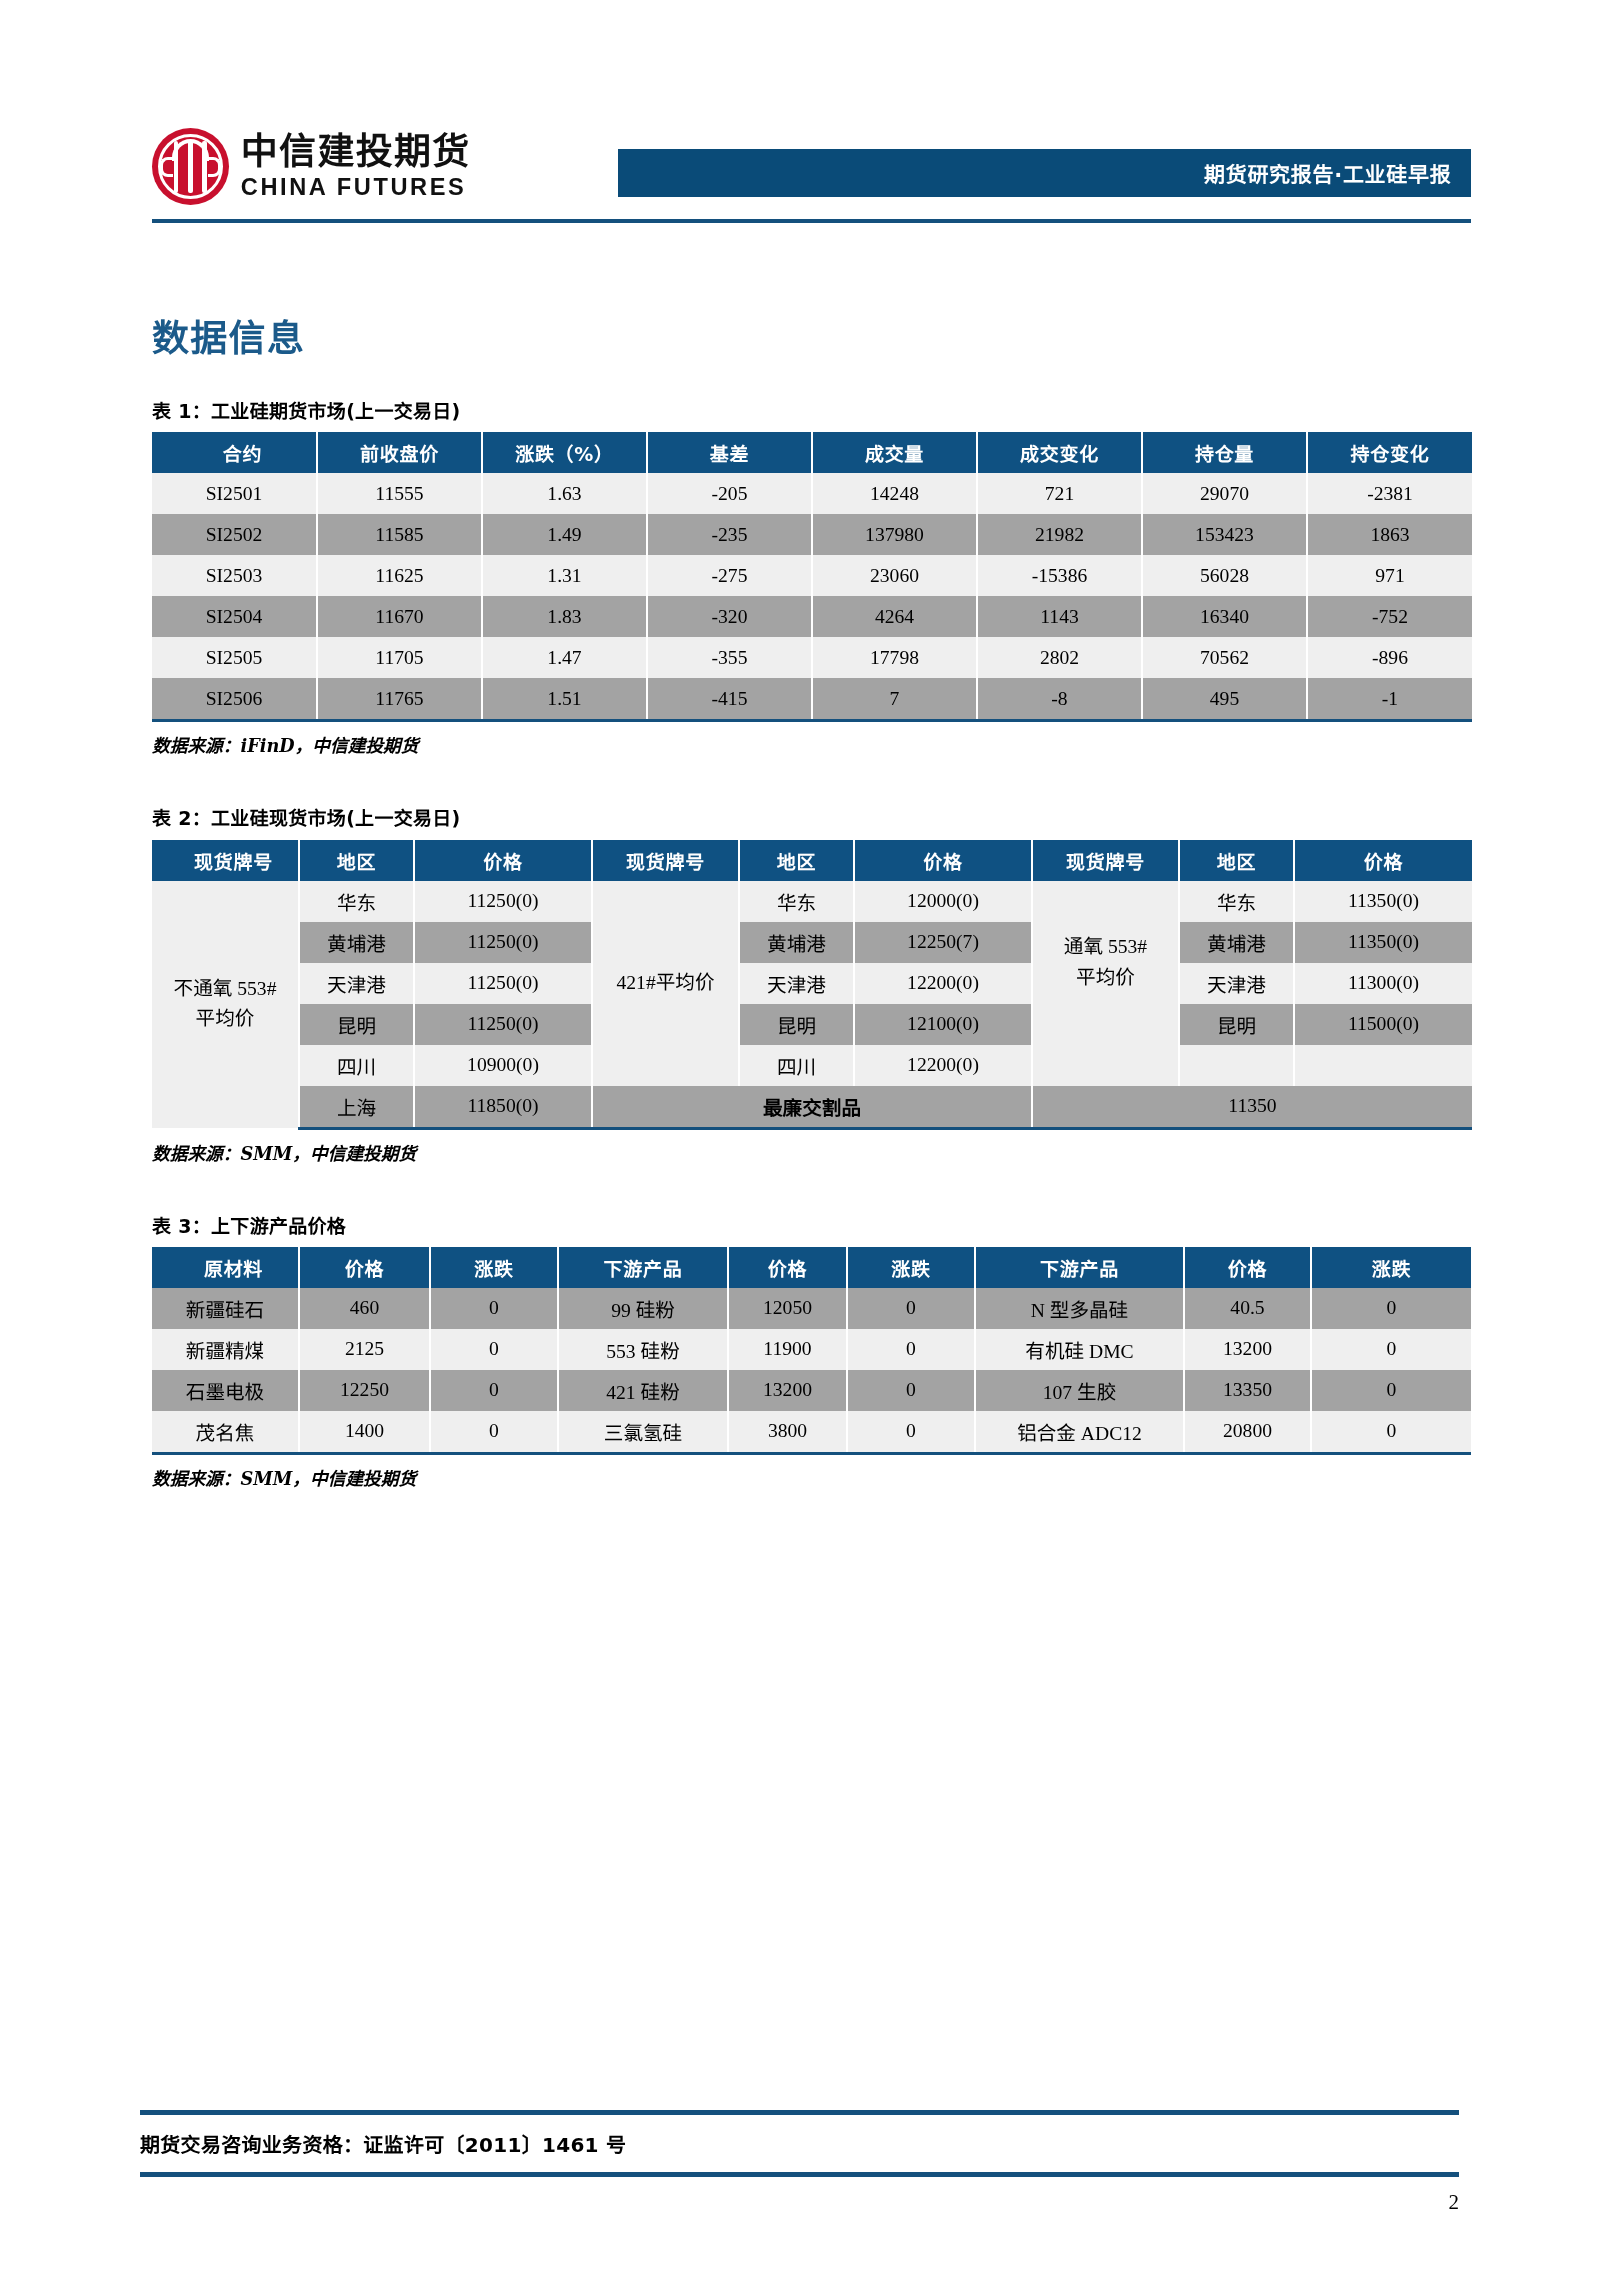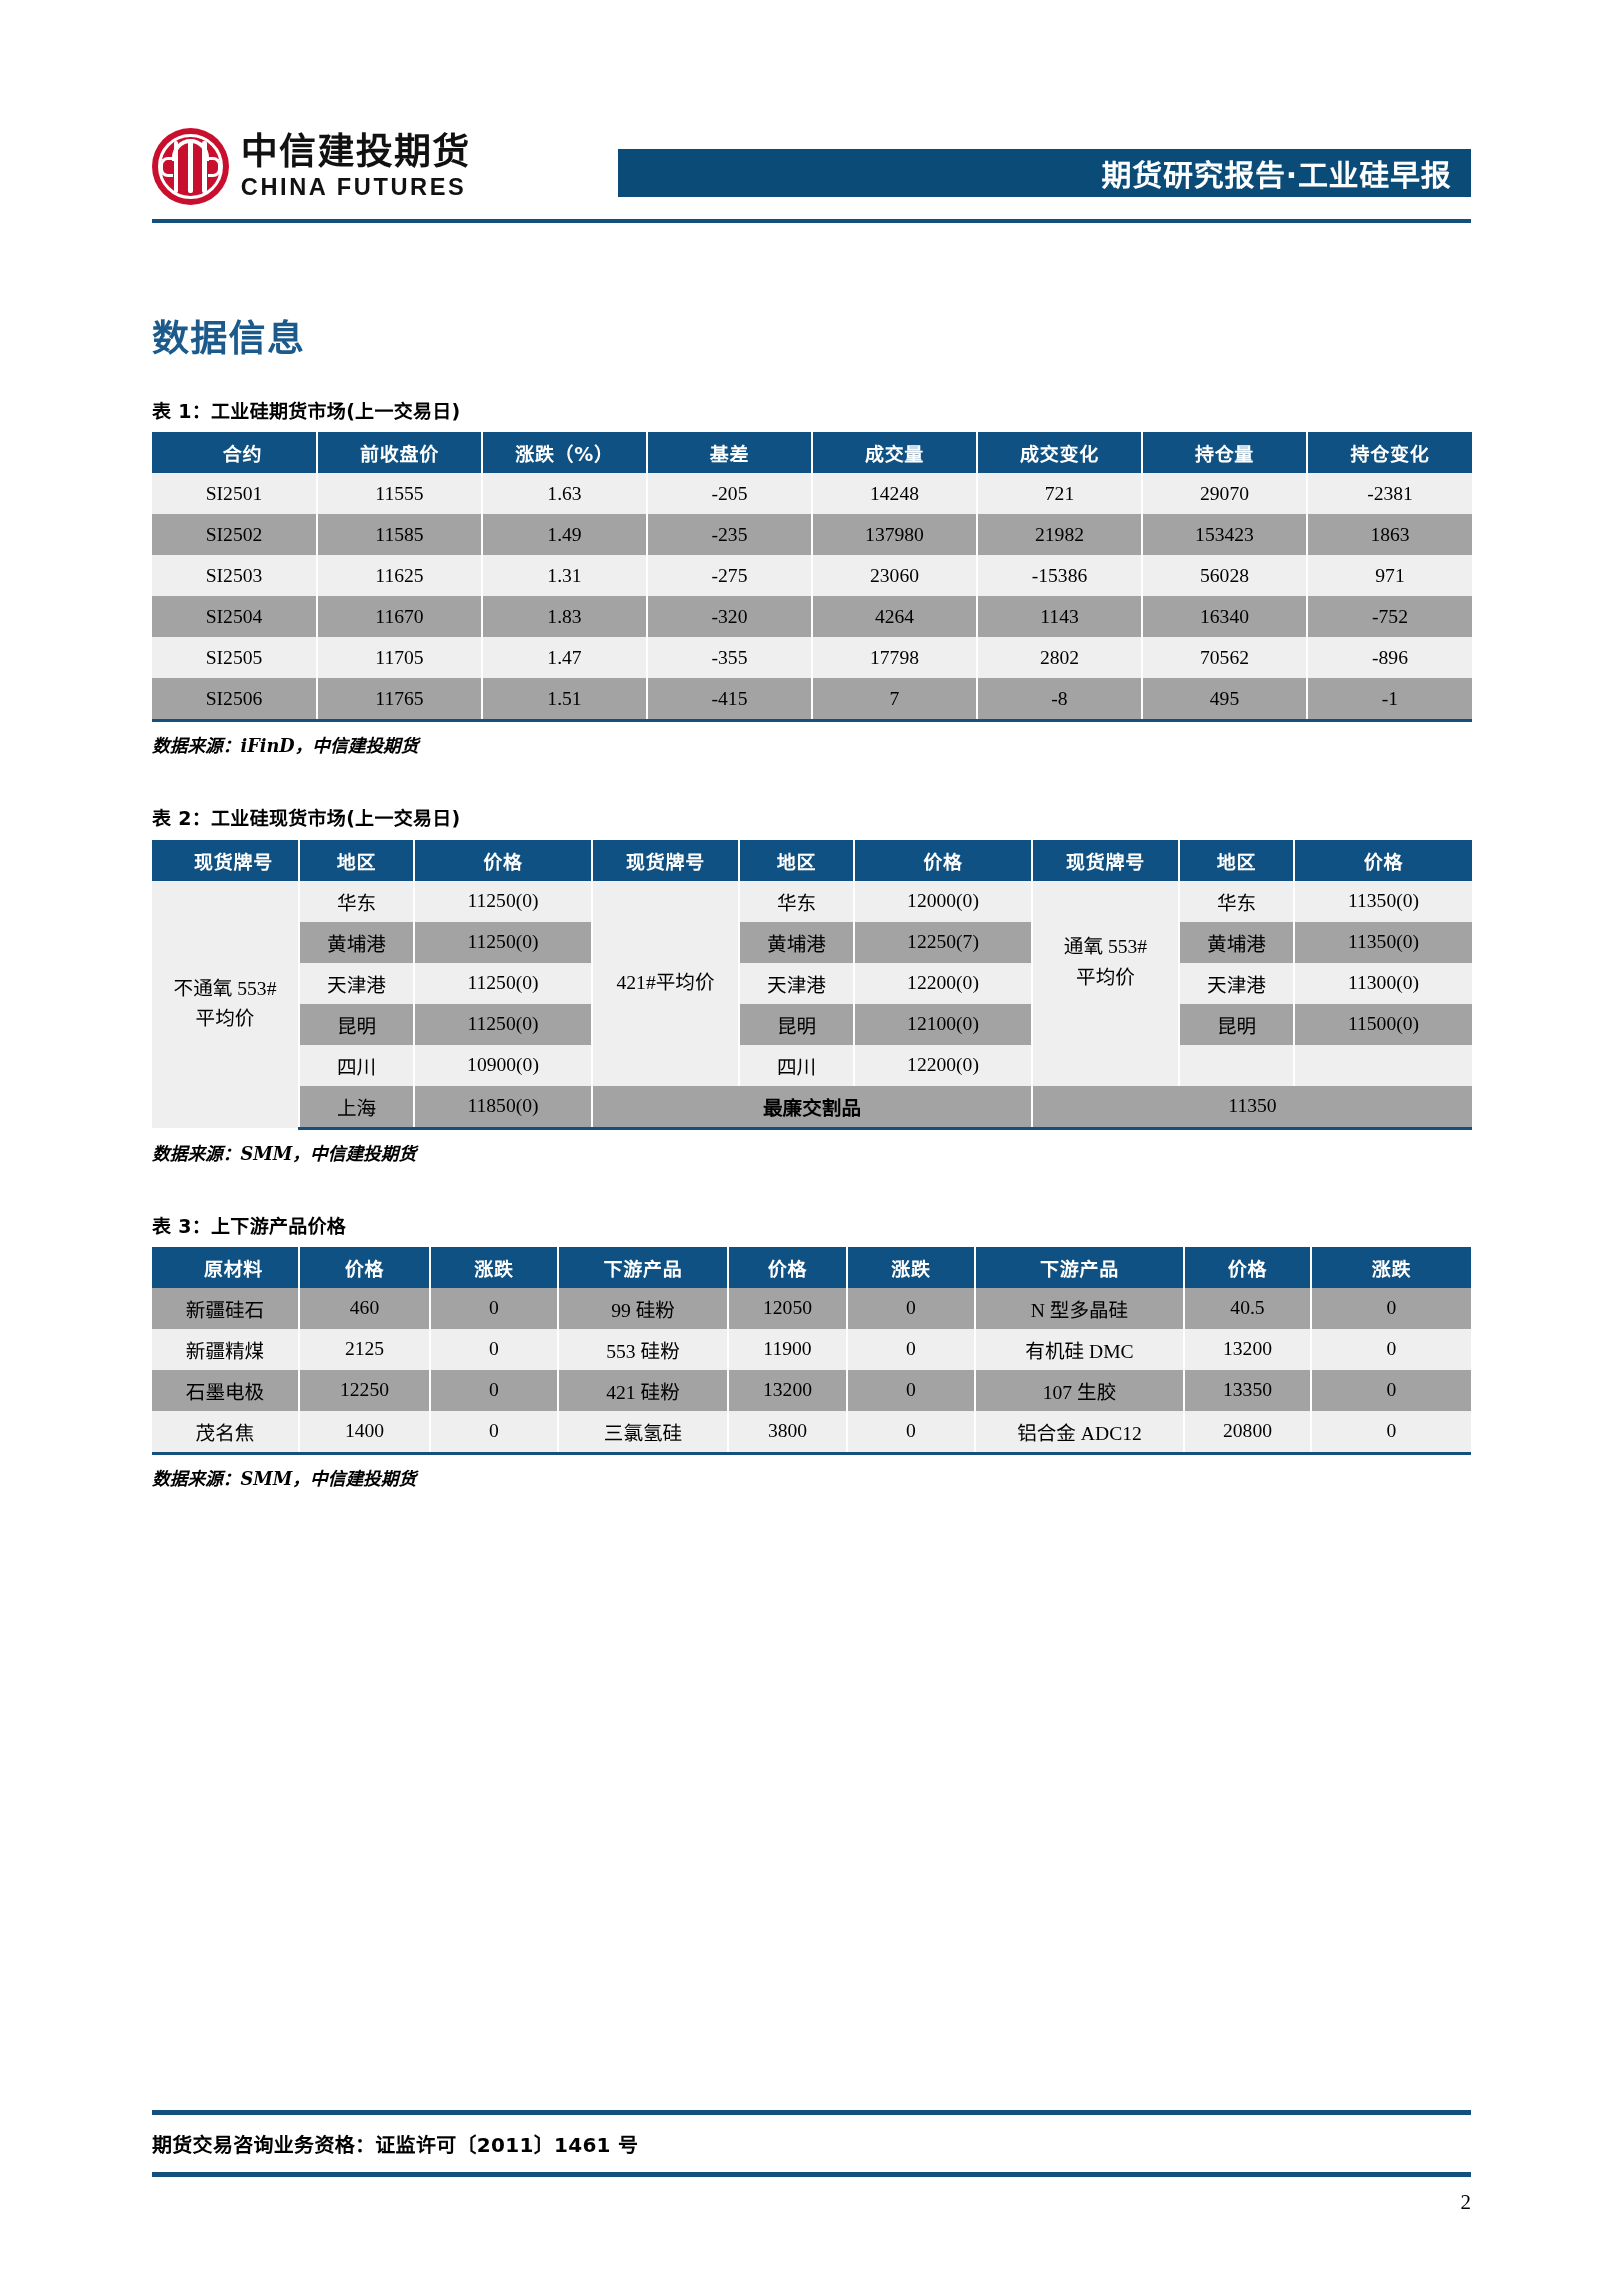--- a/index.html
+++ b/index.html
@@ -121,21 +121,21 @@
     height: 48px;
     background: #0a4b78;
     display: flex;
     align-items: center;
     justify-content: flex-end;
     box-sizing: border-box;
     padding-right: 19.6px;
   }
   .banner-text {
     color: #ffffff;
-    font-size: 30px;
+    font-size: 21px;
     font-weight: bold;
     letter-spacing: 0.7px;
     font-family: "DejaVu Sans", "Liberation Sans", sans-serif;
   }
   .header-rule {
     position: absolute;
     left: 152px;
     top: 219px;
     width: 1319px;
     height: 3.9px;
@@ -226,21 +226,21 @@
   }
   .t2 td.cheap-val {
     background: #ffffff;
     font-size: 19.6px;
   }
   .t2 td.blank { background: #efefef; }
 
   
   .footer {
     position: absolute;
-    left: 152px;
+    left: 140px;
     bottom: 80px;
     width: 1319px;
   }
   .footer-rule-top {
     width: 1319px;
     height: 4.6px;
     background: #14507d;
   }
   .footer-rule-bot {
     width: 1319px;

